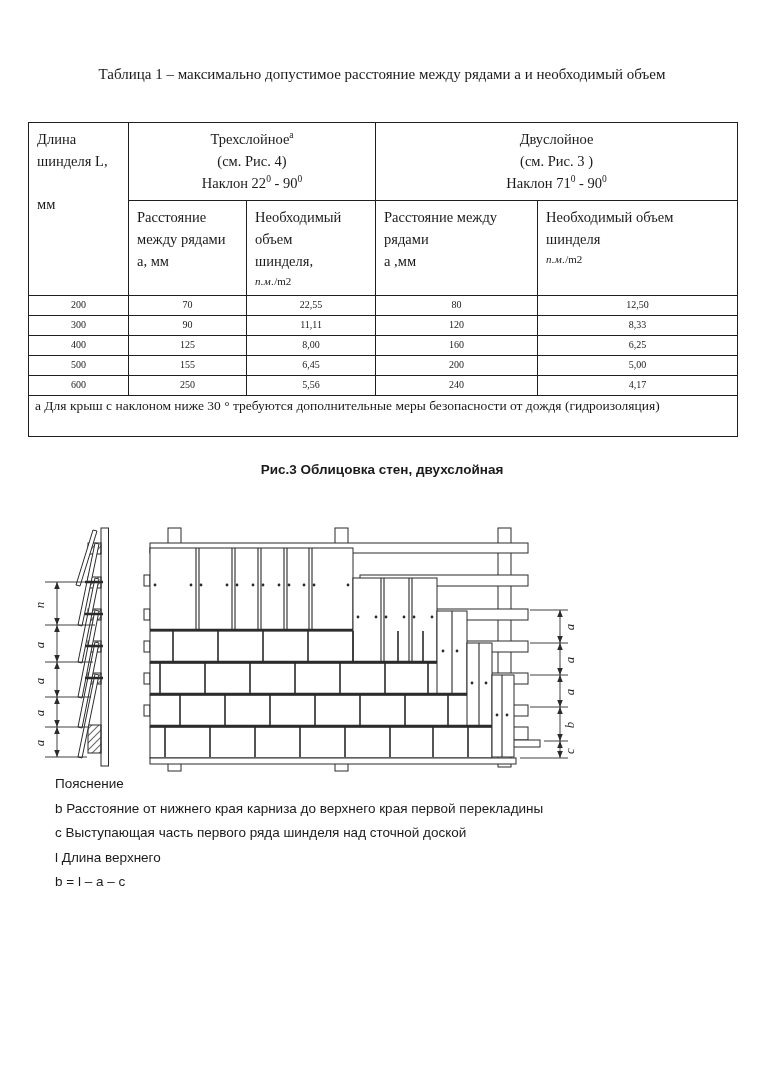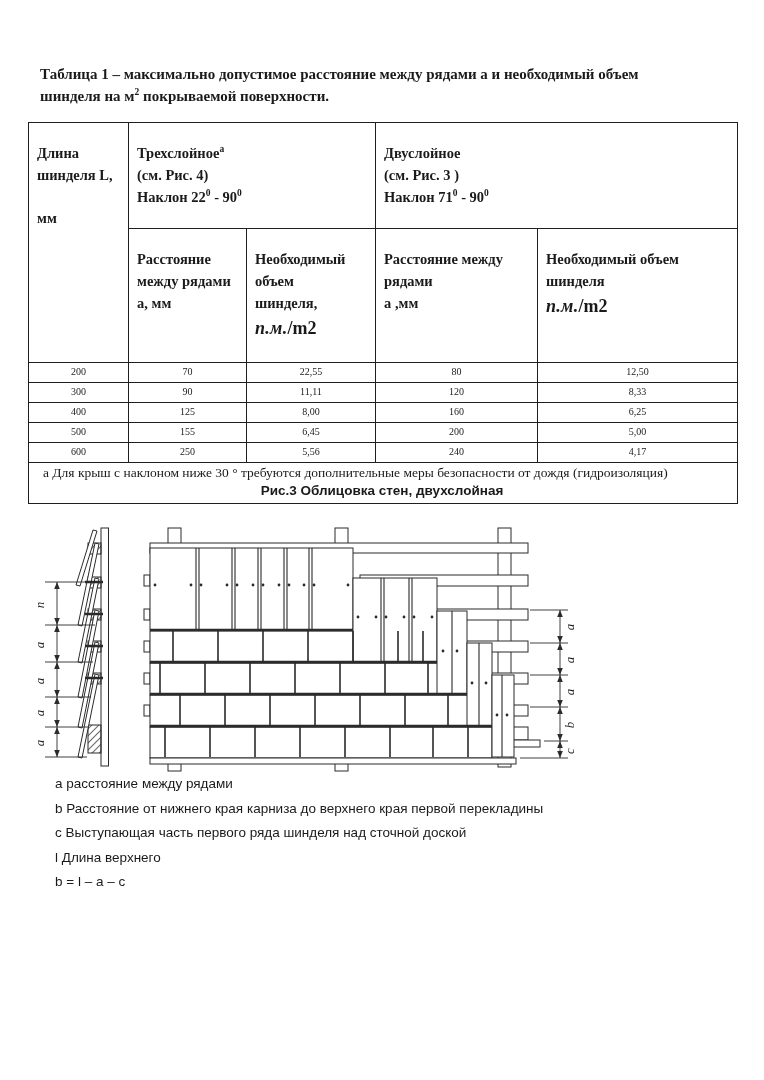--- a/index.html
+++ b/index.html
@@ -1,49 +1,48 @@
 <!DOCTYPE html>
 <html><head>
 <meta charset="utf-8">
 <style>
   html,body{margin:0;padding:0}
   body{width:764px;height:1080px;background:#ffffff;position:relative;overflow:hidden;
        font-family:"Liberation Serif",serif;color:#1a1a1a}
   .abs{position:absolute}
-  #title{top:64px;left:40px;width:684px;font-weight:bold;
+  #title{top:64px;left:40px;width:684px;text-align:center;font-weight:normal;
          font-size:15px;line-height:1.45}
   sup{font-size:9.5px;line-height:0}
   
   #tbl{position:absolute;left:28px;top:122px;width:709px;border-collapse:collapse;
        table-layout:fixed}
   #tbl td{border:1px solid #1f1f1f}
-  #tbl thead td{vertical-align:top;padding:20px 8px;font-size:14.5px;line-height:1.5;
-                font-weight:bold}
+  #tbl thead td{vertical-align:top;padding:6px 8px;font-size:14.5px;line-height:1.5;
+                font-weight:normal}
   #tbl tr.hr1{height:74px}
   #tbl tr.hr2{height:84px}
-  .grp{text-align:left;vertical-align:top}
+  .grp{text-align:center;vertical-align:top}
   .pre{white-space:pre-line}
-  .unit{font-size:18px}
+  .unit{font-size:11px}
   .unit i{letter-spacing:.3px}
   #tbl tbody.data td{text-align:center;font-size:10px;height:19px;padding:0;line-height:1.05}
   #tbl tr.foot td{font-size:13.5px;text-align:left;vertical-align:top;
-                  padding:2px 14px 12px;height:26px}
-  #caption{top:483px;left:0;width:764px;text-align:center;
+                  padding:2px 6px 12px;height:26px}
+  #caption{top:462px;left:0;width:764px;text-align:center;
            font-family:"Liberation Sans",sans-serif;font-weight:bold;font-size:13.5px}
   #expl{top:772px;left:55px;width:660px;font-family:"Liberation Sans",sans-serif;
         font-size:13.5px;line-height:24.5px}
   svg text{font-family:"Liberation Serif",serif;font-style:italic;font-size:13px;
            fill:#1f1f1f}
 </style>
 </head>
 <body>
 
 <div class="abs" id="title">
   <div>Таблица 1 – максимально допустимое расстояние между рядами а и необходимый объем</div>
-  <div><span>шинделя на м</span><sup>2</sup><span> покрываемой поверхности.</span></div>
 </div>
 
 <table id="tbl">
   <colgroup>
     <col style="width:100px">
       <col style="width:118px">
       <col style="width:129px">
     <col style="width:162px">
       <col style="width:200px">
   </colgroup>
@@ -246,18 +245,18 @@
   <g stroke="none" text-anchor="middle">
     <text x="574" y="122" transform="rotate(-90 574 122)">a</text>
     <text x="574" y="155" transform="rotate(-90 574 155)">a</text>
     <text x="574" y="187" transform="rotate(-90 574 187)">a</text>
     <text x="574" y="220" transform="rotate(-90 574 220)">b</text>
     <text x="574" y="246" transform="rotate(-90 574 246)">c</text>
   </g>
 </svg>
 
 <div class="abs" id="expl">
-  <div>a расстояние между рядами</div>
+  <div>Пояснение</div>
   <div>b Расстояние от нижнего края карниза до верхнего края первой перекладины</div>
   <div>c Выступающая часть первого ряда шинделя над сточной доской</div>
   <div>l Длина верхнего</div>
   <div>b = l – a – c</div>
 </div>
 
 </body></html>

